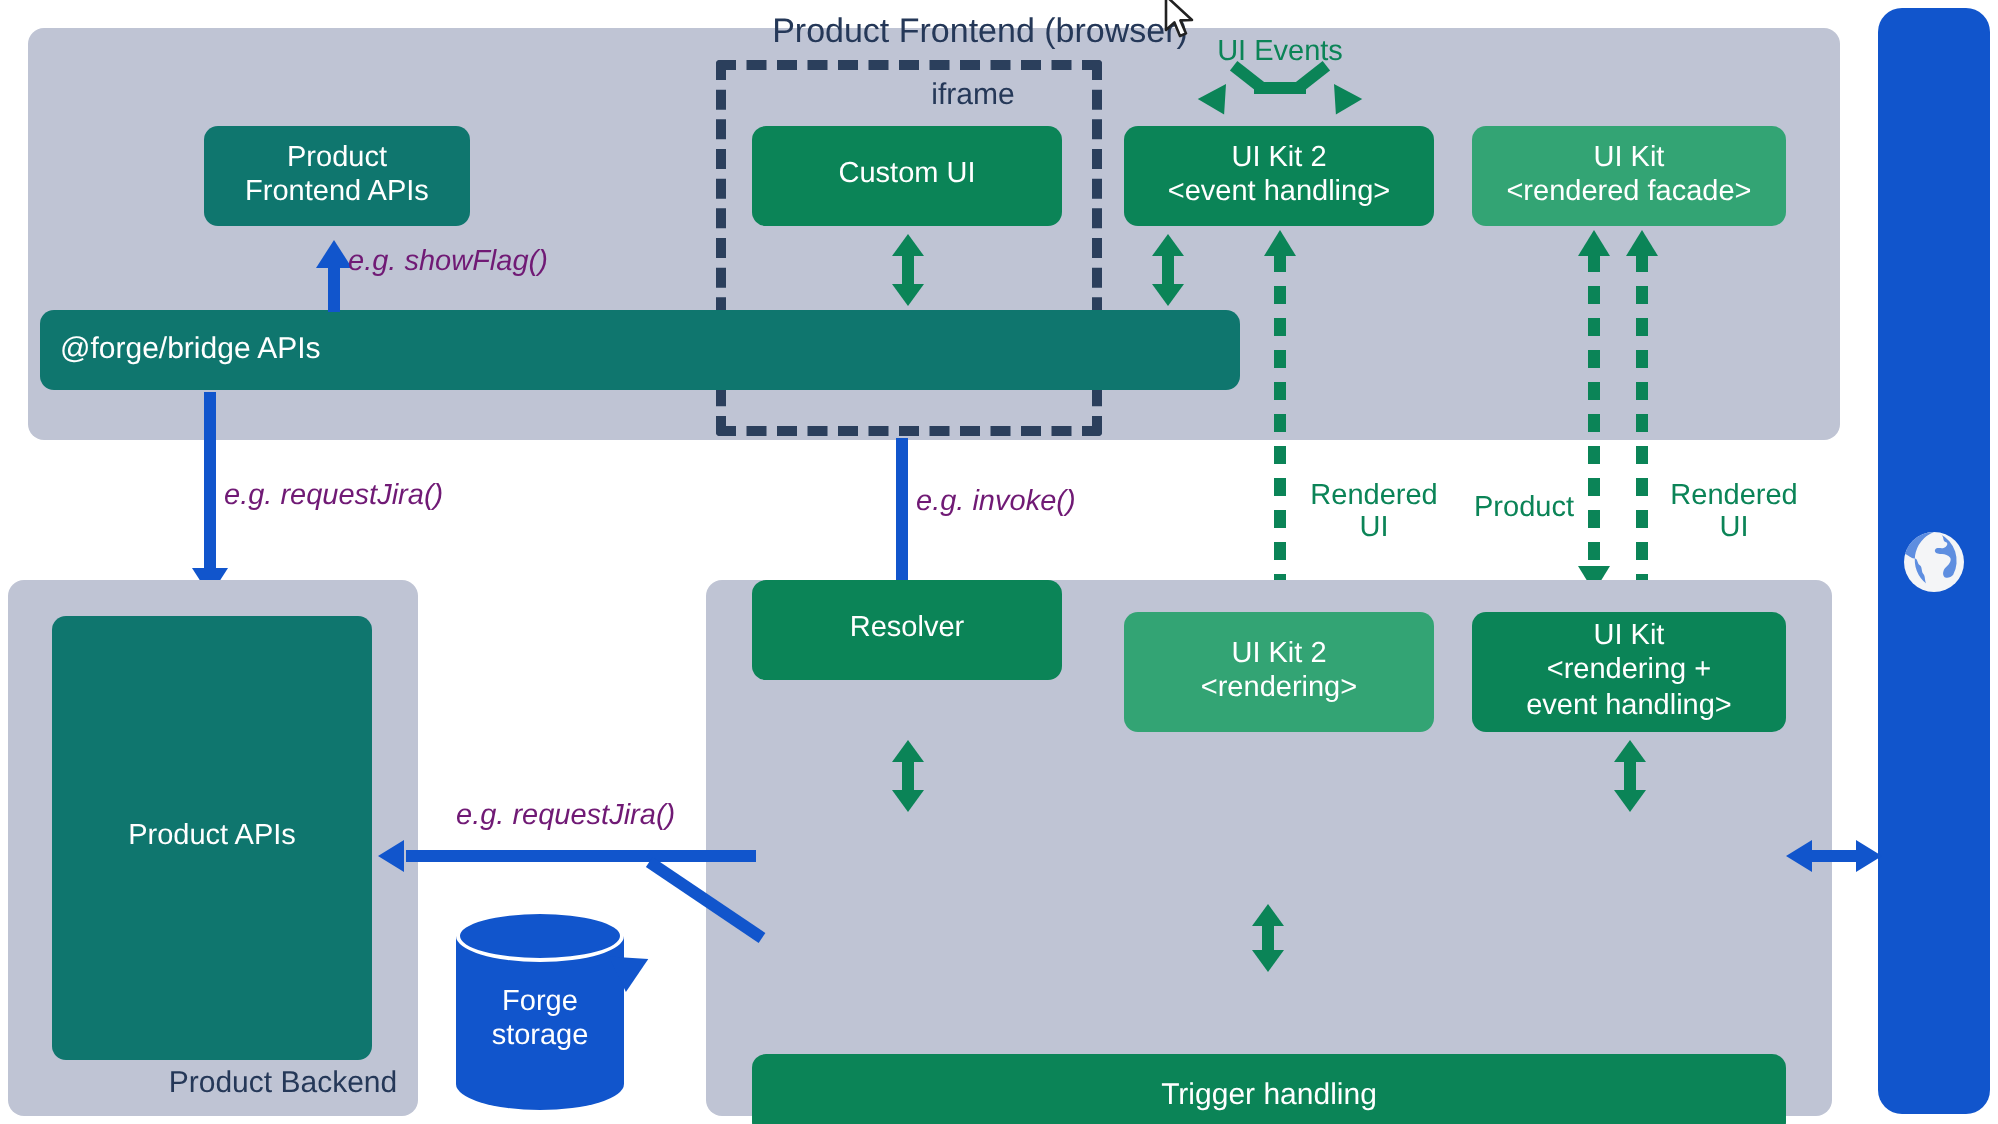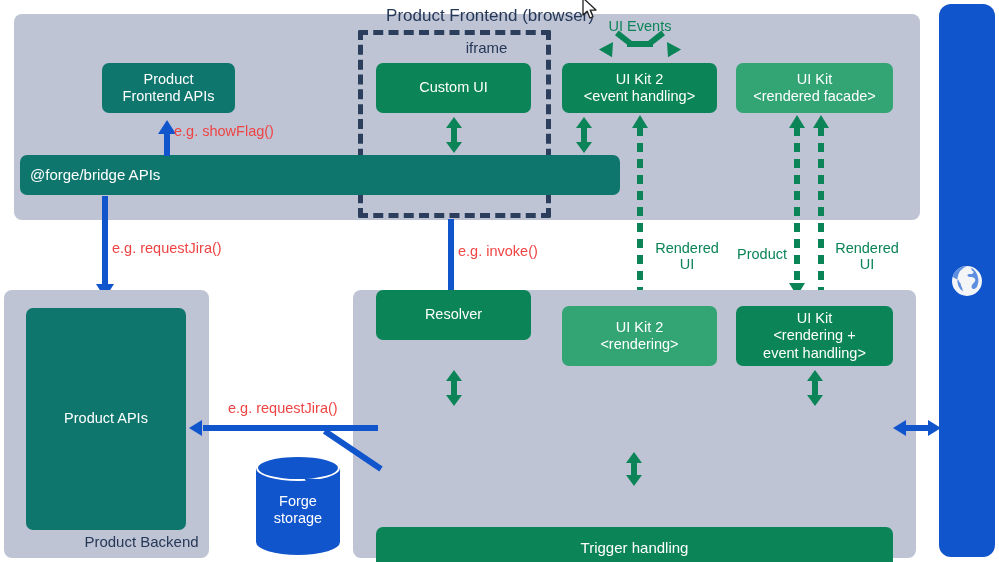--- a/index.html
+++ b/index.html
@@ -100,21 +100,21 @@
       width:0;height:0;border-left: 8px solid transparent; border-right: 8px solid transparent; border-bottom: 11px solid #0b8457; }
   .dbl-green .head-down { position: absolute; left: 50%; transform: translateX(-50%); bottom: 0;
       width:0;height:0;border-left: 8px solid transparent; border-right: 8px solid transparent; border-top: 11px solid #0b8457; }
 
   
   .note {
     position: absolute;
     font-size: 14.5px;
     white-space: nowrap;
   }
-  .note.blue  { color: #ef4444; }
+  .note.blue  { color: #701a75; font-style: italic; }
   .note.green { color: #0b8457; text-align: center; white-space: pre-line; line-height: 1.12; }
 
   
   .cyl { position: absolute; }
   .cyl .body {
     position: absolute; left: 0; right: 0; top: 13px; bottom: 13px;
     background: #1155cc;
   }
   .cyl .top {
     position: absolute; left: 0; right: 0; top: 0; height: 26px;
@@ -251,21 +251,21 @@
   <div class="dbl-green" style="left:624px; top:452px; width:20px; height:34px;">
     <div class="head-up"></div>
     <div class="shaft" style="top:8px; height:18px;"></div>
     <div class="head-down"></div>
   </div>
 
   <div class="hline" style="left:203px; top:425px; width:175px; height:6px;"></div>
   <div class="tri left-blue" style="left:189px; top:420px;"></div>
   <div class="note blue" style="left:228px; top:400px;">e.g. requestJira()</div>
 
-  <div class="cyl" style="left:228px; top:455px; width:84px; height:100px;margin-left:28px;">
+  <div class="cyl" style="left:228px; top:455px; width:84px; height:100px;">
     <div class="bottom"></div>
     <div class="body"></div>
     <div class="top"></div>
     <div class="cyl-text">Forge
 storage</div>
   </div>
 
   <div class="hline" style="left:313px; top:466px; width:68px; height:6px; transform: rotate(34deg); transform-origin: right center;"></div>
   <div class="tri left-blue" style="left:303px; top:473px; transform: rotate(34deg); border-right-width:17px; border-top-width:10px; border-bottom-width:10px;"></div>
 

